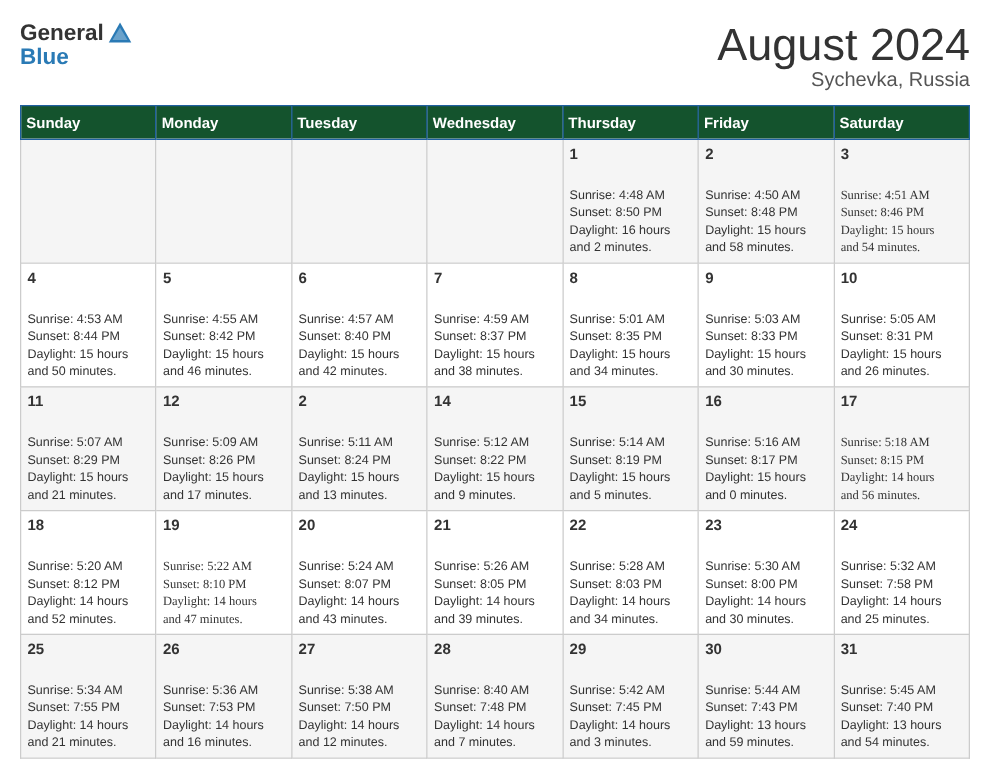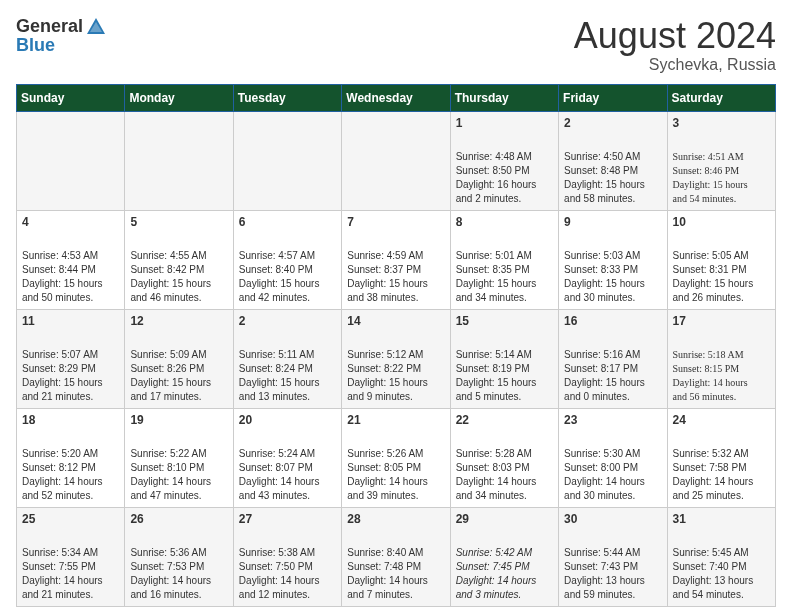--- a/index.html
+++ b/index.html
@@ -269,21 +269,21 @@
         <tr>
           <td>
             <span class="day-num">18</span>
             <div class="day-info" style="white-space: pre-line;">Sunrise: 5:20 AM
 Sunset: 8:12 PM
 Daylight: 14 hours
 and 52 minutes.</div>
           </td>
           <td>
             <span class="day-num">19</span>
-            <div class="day-info" style="white-space: pre-line;">Sunrise: 5:22 AM
+            <div class="day-info" style="white-space: pre-line; font-family: Liberation Serif, serif;">Sunrise: 5:22 AM
 Sunset: 8:10 PM
 Daylight: 14 hours
 and 47 minutes.</div>
           </td>
           <td>
             <span class="day-num">20</span>
             <div class="day-info" style="white-space: pre-line;">Sunrise: 5:24 AM
 Sunset: 8:07 PM
 Daylight: 14 hours
 and 43 minutes.</div>
@@ -341,21 +341,21 @@
           </td>
           <td>
             <span class="day-num">28</span>
             <div class="day-info" style="white-space: pre-line;">Sunrise: 8:40 AM
 Sunset: 7:48 PM
 Daylight: 14 hours
 and 7 minutes.</div>
           </td>
           <td>
             <span class="day-num">29</span>
-            <div class="day-info" style="white-space: pre-line; font-style: italic;">Sunrise: 5:42 AM
+            <div class="day-info" style="white-space: pre-line;">Sunrise: 5:42 AM
 Sunset: 7:45 PM
 Daylight: 14 hours
 and 3 minutes.</div>
           </td>
           <td>
             <span class="day-num">30</span>
             <div class="day-info" style="white-space: pre-line;">Sunrise: 5:44 AM
 Sunset: 7:43 PM
 Daylight: 13 hours
 and 59 minutes.</div>

